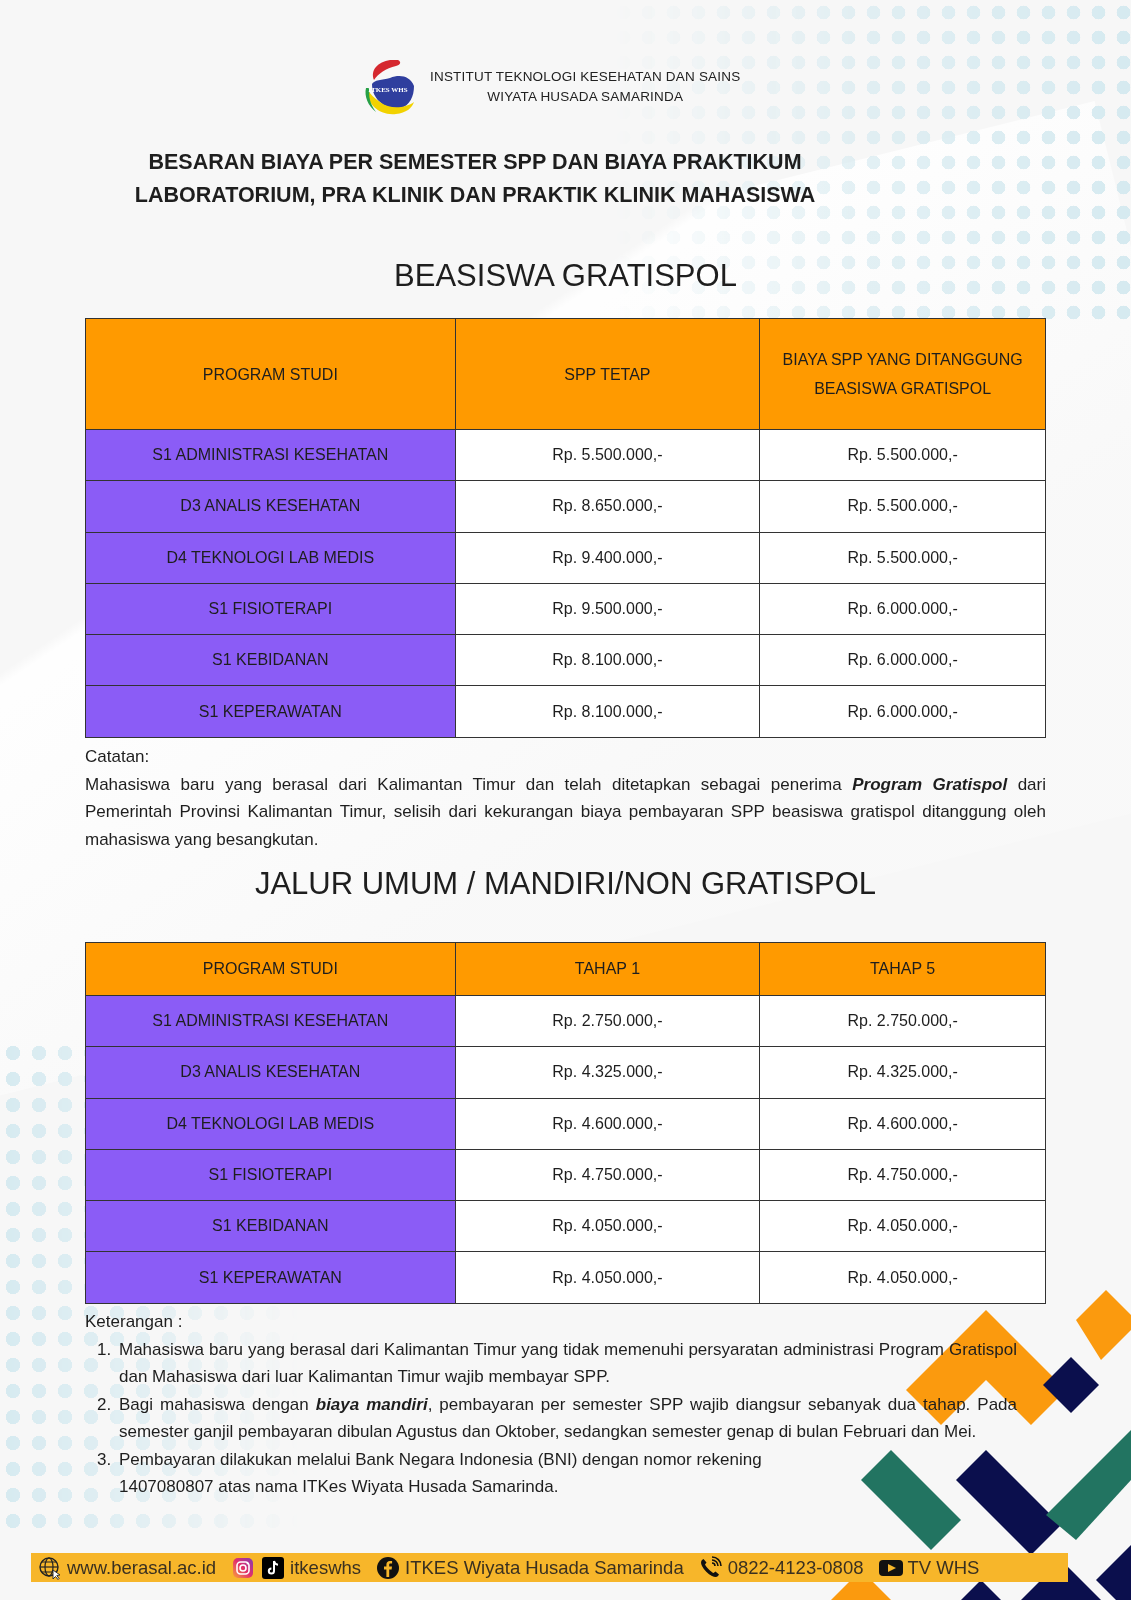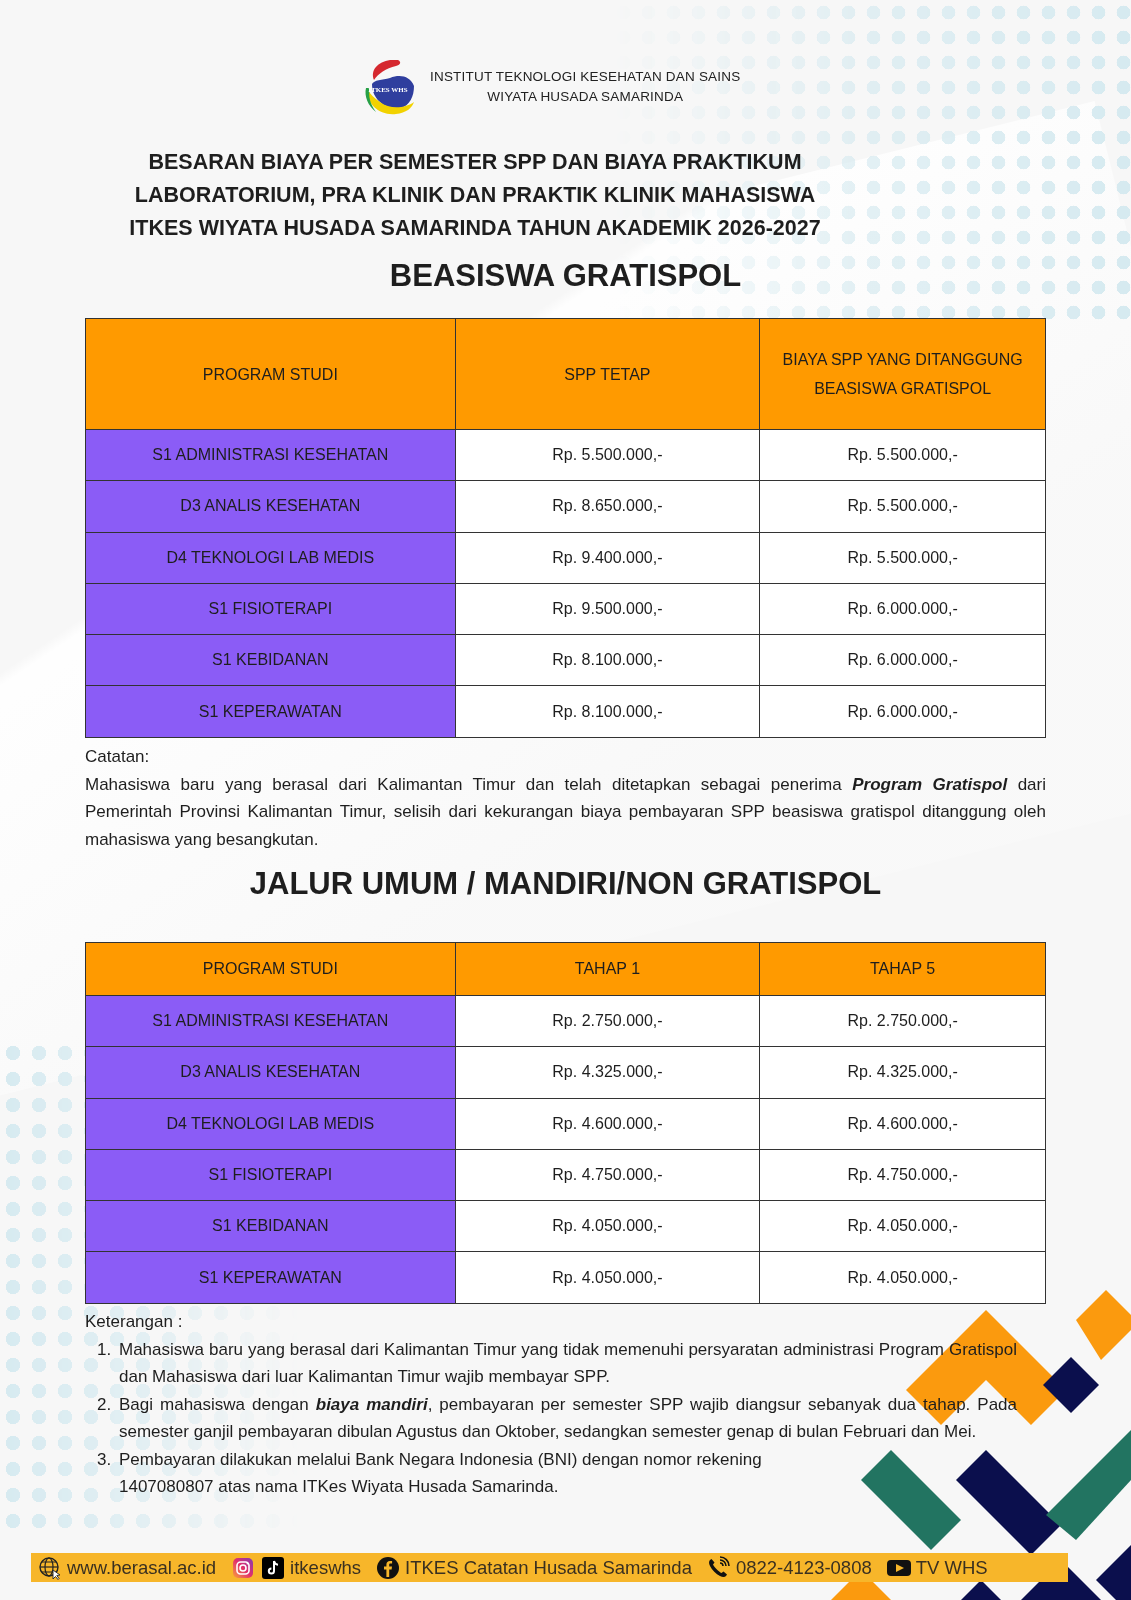--- a/index.html
+++ b/index.html
@@ -36,21 +36,21 @@
   .deco-br { position: absolute; right: 0; bottom: 0; width: 300px; height: 320px; z-index: 1; }
 
   .content { position: relative; z-index: 2; }
 
   .header { position: absolute; left: 360px; top: 56px; display: flex; align-items: center; gap: 14px; }
   .logo { width: 56px; height: 62px; }
   .inst-name { text-align: center; font-size: 13.5px; line-height: 20px; color: #222; letter-spacing: 0.2px; }
 
   .title-block { position: absolute; left: 0; width: 950px; top: 146px; text-align: center; }
   .title-line { font-size: 21.5px; font-weight: bold; line-height: 33px; color: #1e1e1e; }
-  .section-title { position: absolute; left: 0; width: 1131px; text-align: center; font-weight: bold; color: #1e1e1e; }
+  .section-title { position: absolute; left: 0; width: 1131px; text-align: center; font-weight: normal; color: #1e1e1e; }
   .st1 { top: 258px; font-size: 31px; }
   .st2 { top: 866px; font-size: 31px; }
 
   table.fee { position: absolute; left: 85px; width: 961px; border-collapse: collapse; font-size: 16px; border-radius: 16px; }
   table.fee td, table.fee th { border: 1.2px solid #333; text-align: center; vertical-align: middle; font-weight: normal; color: #1e1e1e; }
   table.fee th { background: #ff9a00; }
   table.fee td.prog { background: #8b5cf6; }
   table.fee td.val { background: #ffffff; }
   .t1 { top: 318px; }
   .t1 th { height: 111px; line-height: 29px; }
@@ -108,21 +108,20 @@
     </svg>
     <div class="inst-name">
       <div>INSTITUT TEKNOLOGI KESEHATAN DAN SAINS</div>
       <div>WIYATA HUSADA SAMARINDA</div>
     </div>
   </div>
 
   <div class="title-block">
     <div class="title-line">BESARAN BIAYA PER SEMESTER SPP DAN BIAYA PRAKTIKUM</div>
     <div class="title-line">LABORATORIUM, PRA KLINIK DAN PRAKTIK KLINIK MAHASISWA</div>
-    <div class="title-line">ITKES WIYATA HUSADA SAMARINDA TAHUN AKADEMIK 2026-2027</div>
   </div>
 
   <div class="section-title st1">BEASISWA GRATISPOL</div>
 
   <table class="fee t1">
     <colgroup>
         <col class="c1">
         <col class="c2">
         <col class="c3">
       </colgroup>
@@ -273,21 +272,21 @@
           <path d="M12 4 C12.5 6.5 14 7.5 16 7.7" fill="none" stroke="#fff" stroke-width="2"></path>
         </svg>
     </span>
     <a class="txt">itkeswhs</a>
     <span class="ic">
       <svg width="24" height="24" viewBox="0 0 24 24">
           <circle cx="12" cy="12" r="11" fill="#111"></circle>
           <path d="M13.2 21 L13.2 13.5 L15.6 13.5 L16 10.6 L13.2 10.6 L13.2 8.8 C13.2 8 13.5 7.5 14.6 7.5 L16.1 7.5 L16.1 5 C15.8 5 14.9 4.9 13.9 4.9 C11.8 4.9 10.4 6.2 10.4 8.5 L10.4 10.6 L8 10.6 L8 13.5 L10.4 13.5 L10.4 21 Z" fill="#f7b62a"></path>
         </svg>
     </span>
-    <a class="txt">ITKES Catatan Husada Samarinda</a>
+    <a class="txt">ITKES Wiyata Husada Samarinda</a>
     <span class="ic">
       <svg width="26" height="24" viewBox="0 0 26 24">
           <path d="M4 4 C3 5 2.5 7 4 10 C6 14 10 18 14 20 C17 21.5 19 21 20 20 L21 18.5 L17.5 15.5 L15.5 17 C13 16 8 11 7 8.5 L8.5 6.5 L5.5 3 Z" fill="#111"></path>
           <path d="M14 4 A6 6 0 0 1 20 10" fill="none" stroke="#111" stroke-width="1.6"></path>
           <path d="M14 1 A9 9 0 0 1 23 10" fill="none" stroke="#111" stroke-width="1.6"></path>
           <path d="M14 7 A3 3 0 0 1 17 10" fill="none" stroke="#111" stroke-width="1.6"></path>
         </svg>
     </span>
     <a class="txt">0822-4123-0808</a>
     <span class="ic">

